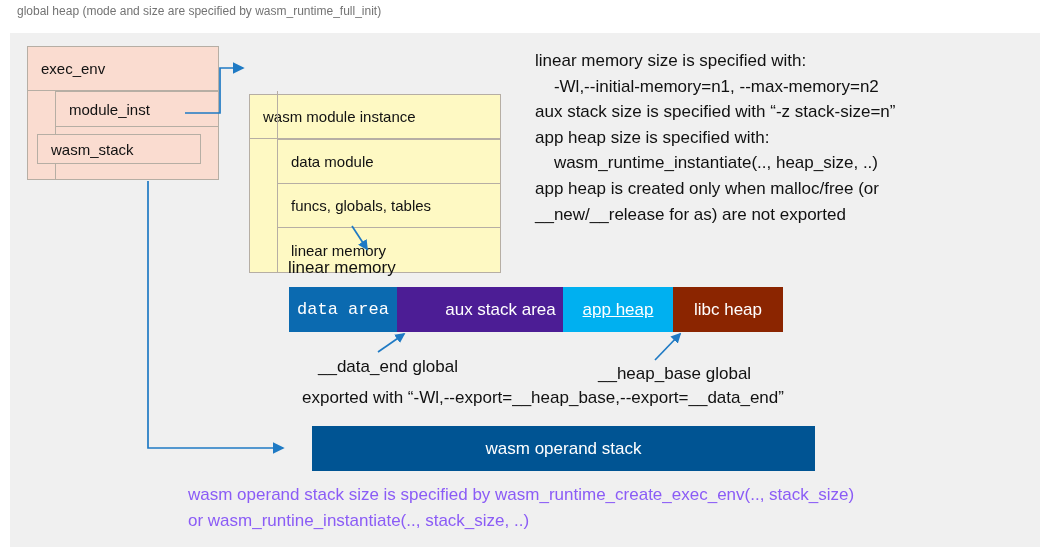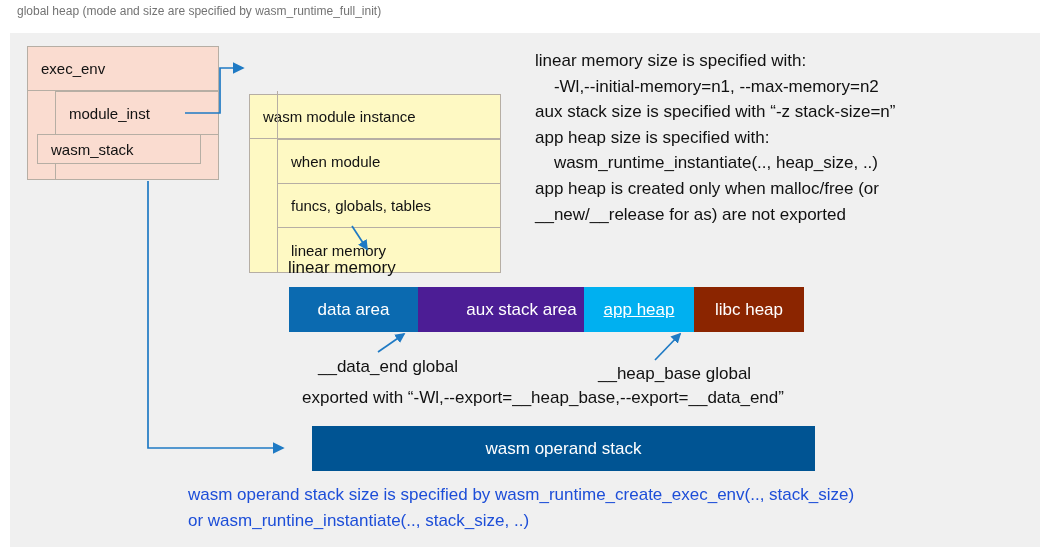--- a/index.html
+++ b/index.html
@@ -54,21 +54,21 @@
   }
   .indent-col {
     position: absolute;
     box-sizing: border-box;
     border-right: 1px solid #b6aea4;
   }
   
   #exec-env-outer { left: 27px; top: 46px; width: 192px; height: 134px; }
   #exec-env-head  { left: 27px; top: 46px; width: 192px; height: 45px; }
   #exec-env-inner-left { left: 27px; top: 91px; width: 29px; height: 89px; }
-  #module-inst-row { left: 55px; top: 91px; width: 164px; height: 44px; }
+  #module-inst-row { left: 55px; top: 91px; width: 164px; height: 36px; }
   #wasm-stack-row  { left: 37px; top: 134px; width: 164px; height: 30px; }
   
   #wmi-outer { left: 249px; top: 46px; width: 252px; height: 179px; }
   #wmi-head  { left: 249px; top: 46px; width: 252px; height: 45px; }
   #wmi-inner-left { left: 249px; top: 91px; width: 29px; height: 134px; }
   #wasm-module-row { left: 277px; top: 91px; width: 224px; height: 45px; }
   #fgt-row         { left: 277px; top: 135px; width: 224px; height: 45px; }
   #linear-mem-row  { left: 277px; top: 179px; width: 224px; height: 46px; }
   
   #info-text {
@@ -137,21 +137,21 @@
     font-size: 17px;
     white-space: nowrap;
     margin-left: 23px;
   }
   #bottom-note {
     position: absolute;
     left: 188px;
     top: 482px;
     font-size: 17px;
     line-height: 25.6px;
-    color: #1d4ed8;
+    color: #8b5cf6;
     white-space: pre;
   }
   
   #connectors {
     position: absolute;
     left: 0;
     top: 0;
     width: 1054px;
     height: 547px;
     pointer-events: none;
@@ -168,36 +168,36 @@
 
   <div class="box box-peach" id="exec-env-outer"></div>
   <div class="box box-peach box-head" id="exec-env-head">exec_env</div>
   <div class="indent-col" id="exec-env-inner-left"></div>
   <div class="box box-peach box-row" id="module-inst-row">module_inst</div>
   <div class="box box-peach box-row" id="wasm-stack-row">wasm_stack</div>
 
   <div class="box box-cream" id="wmi-outer"></div>
   <div class="box box-cream box-head" id="wmi-head">wasm module instance</div>
   <div class="indent-col" id="wmi-inner-left"></div>
-  <div class="box box-cream box-row" id="wasm-module-row">when module</div>
+  <div class="box box-cream box-row" id="wasm-module-row">data module</div>
   <div class="box box-cream box-row" id="fgt-row">funcs, globals, tables</div>
   <div class="box box-cream box-row" id="linear-mem-row">linear memory</div>
 
   <div id="info-text">linear memory size is specified with:
     -Wl,--initial-memory=n1, --max-memory=n2
 aux stack size is specified with “-z stack-size=n”
 app heap size is specified with:
     wasm_runtime_instantiate(.., heap_size, ..)
 app heap is created only when malloc/free (or
 __new/__release for as) are not exported</div>
 
   <div id="linear-memory-label">linear memory</div>
 
   <div id="mem-bar">
-    <div class="mem-seg" style="width: 129px; background: rgb(11, 106, 176);">data area</div>
+    <div class="mem-seg" style="width: 108px; background: rgb(11, 106, 176); font-family: Liberation Mono, monospace;">data area</div>
     <div class="mem-seg" style="width: 166px; background: #4c1d95; padding-left: 41px;">aux stack area</div>
     <div class="mem-seg" style="width: 110px; background: rgb(0, 176, 240); text-decoration: underline;">app heap</div>
     <div class="mem-seg" style="width: 110px; background: rgb(139, 37, 0);">libc heap</div>
   </div>
 
   <div class="anno" id="anno-data-end">__data_end global</div>
   <div class="anno" id="anno-heap-base">__heap_base global</div>
   <div class="anno" id="anno-exported">exported with “-Wl,--export=__heap_base,--export=__data_end”</div>
 
   <div id="operand-stack-box">wasm operand stack</div>

